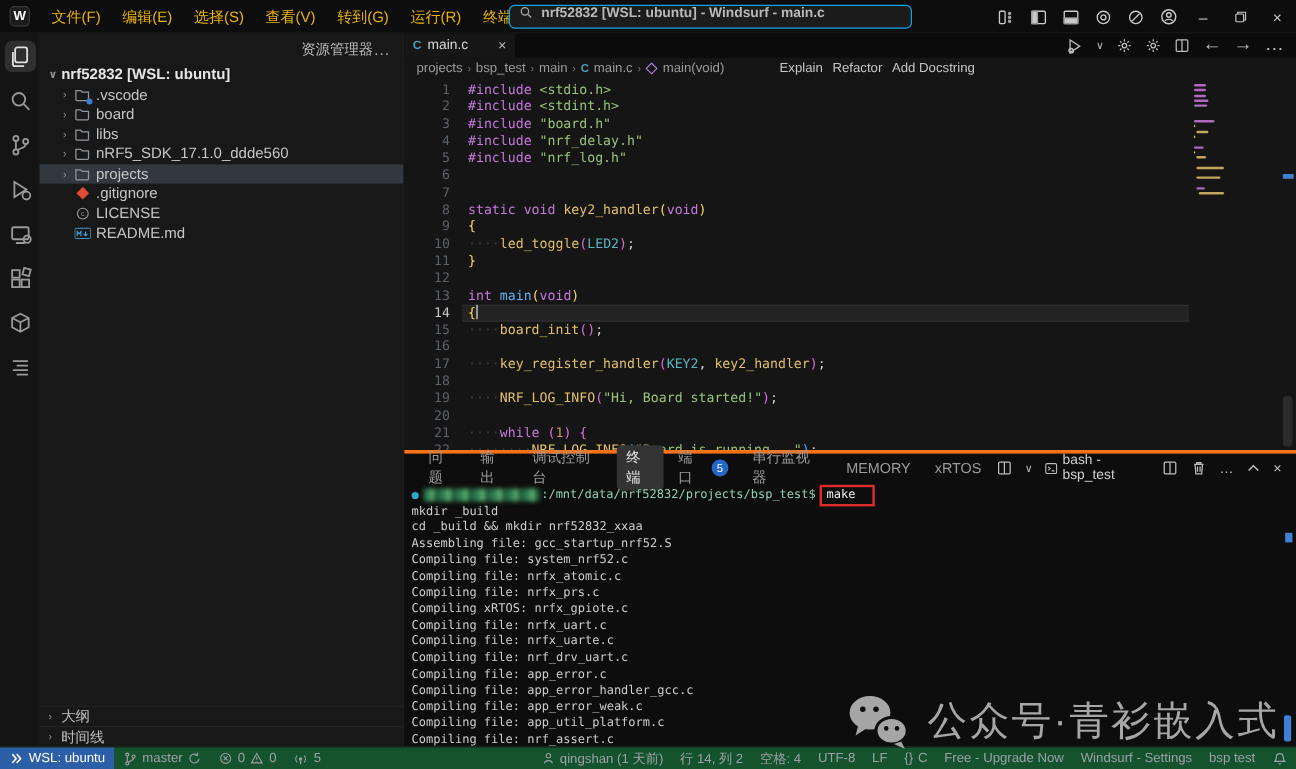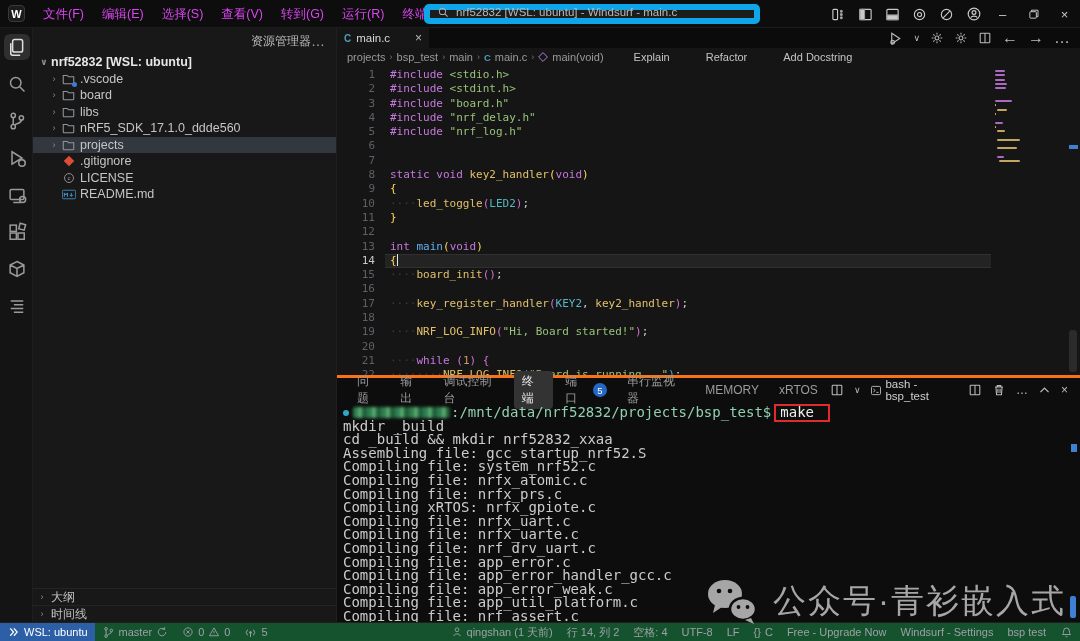--- a/index.html
+++ b/index.html
@@ -6,23 +6,23 @@
   html,body { width:1080px; height:641px; overflow:hidden; background:#000; }
   body { font-family:"Liberation Sans","DejaVu Sans",sans-serif; color:#cccccc; }
   #app { position:relative; width:1080px; height:641px; background:#0e0e0e; overflow:hidden; }
 
   
   .titlebar { position:absolute; left:0; top:0; width:1080px; height:28px; background:#0d0d0d;
     display:flex; align-items:center; border-bottom:1px solid #1b1b1b; }
   .logo { width:17px; height:17px; margin:0 9px 0 8px; background:#1c1c1c; border:1px solid #3a3a3a;
     border-radius:4px; color:#fff; font-size:11px; font-weight:bold; display:flex; align-items:center; justify-content:center; }
   .menus { display:flex; }
-  .menu-item { padding:0 9px; font-size:12.5px; color:#d946ef; line-height:28px; cursor:default; }
+  .menu-item { padding:0 9px; font-size:12.5px; color:#eab308; line-height:28px; cursor:default; }
   .search-box { position:absolute; left:424px; top:4px; width:336px; height:20px; background:#1c1c1c;
-    border:6px solid #0ea5e9; border-radius:5px; display:flex; align-items:flex-end; padding:0 8px; gap:7px; }
+    border:1px solid #0ea5e9; border-radius:5px; display:flex; align-items:flex-start; padding:0 8px; gap:7px;font-weight:bold; }
   .search-box .txt { font-size:11.5px; color:#b9b9b9; white-space:nowrap; }
   .win-icons { position:absolute; right:0; top:0; height:28px; display:flex; align-items:center; }
   .win-icon { width:27px; height:28px; display:flex; align-items:center; justify-content:center; color:#c9c9c9; }
   .win-icon.wide { width:31px; font-size:13px; }
 
   
   .activitybar { position:absolute; left:0; top:28px; width:33px; height:594px; background:#141414; border-right:1px solid #1e1e1e; }
   .act-item { width:33px; height:37px; display:flex; align-items:center; justify-content:center; }
   .act-item .box { width:26px; height:26px; border-radius:6px; display:flex; align-items:center; justify-content:center; }
   .act-item.active .box { background:#2f2f2f; }
@@ -46,21 +46,21 @@
   
   .editor-group { position:absolute; left:337px; top:28px; width:743px; height:347px; background:#151515; }
   .tabbar { height:20px; background:#0b0b0b; display:flex; align-items:stretch; }
   .tab { width:92px; background:#161616; display:flex; align-items:center; padding:0 7px; gap:5px; }
   .tab .lbl { font-size:11.5px; color:#d8d8d8; flex:1; }
   .tab .close { color:#bbbbbb; font-size:12px; }
   .editor-actions { margin-left:auto; display:flex; align-items:center; gap:10px; padding-right:10px; color:#bdbdbd; }
   .editor-actions .ea { display:flex; align-items:center; }
   .breadcrumbs { height:18px; display:flex; align-items:center; font-size:11px; color:#9a9a9a; padding-left:10px; gap:4px; white-space:nowrap; }
   .breadcrumbs .sep { color:#777; font-size:9px; }
-  .lens { display:flex; gap:36px; margin-left:26px; color:#c4c4c4; }
+  .lens { display:flex; gap:8px; margin-left:42px; color:#c4c4c4; }
 
   .code-area { position:relative; height:309px; overflow:hidden; font-family:"DejaVu Sans Mono","Liberation Mono",monospace; font-size:11px; }
   .current-line { position:absolute; left:48px; top:187.9px; width:608px; height:14.3px; background:#232323; border-top:1px solid #303030; border-bottom:1px solid #303030; }
   .code-scroll { position:absolute; left:0; top:2px; width:100%; }
   .code-row { height:14.3px; line-height:14.3px; display:flex; white-space:pre; }
   .code-row .ln { width:38px; text-align:right; color:#5b6168; flex:none; }
   .code-row.cur .ln { color:#c8c8c8; }
   .code-row .lc { padding-left:15px; position:relative; }
   .cursor { display:inline-block; width:1.5px; height:12px; background:#e6e6e6; vertical-align:-2px; }
   .tok-kw{color:#c678dd} .tok-str{color:#98c379} .tok-fn{color:#e2c06a} .tok-fnb{color:#61afef}
@@ -76,21 +76,21 @@
   .panel { position:absolute; left:337px; top:375px; width:743px; height:247px; background:#0d0d0d; border-top:3px solid #f97316; }
   .panel-tabs { height:24px; display:flex; align-items:center; padding-left:12px; gap:4px; }
   .ptab { font-size:12px; color:#9b9b9b; padding:2px 8px; border-radius:4px; display:flex; align-items:center; gap:5px; }
   .ptab.active { background:#333333; color:#e8e8e8; }
   .ptab .badge { min-width:14px; height:14px; border-radius:8px; background:#2567c6; color:#fff; font-size:9.5px;
     display:flex; align-items:center; justify-content:center; padding:0 3px; }
   .panel-actions { margin-left:auto; display:flex; align-items:center; gap:10px; padding-right:12px; color:#bdbdbd; font-size:12px; }
   .panel-actions .pa { display:flex; align-items:center; gap:3px; }
   .term-name { display:flex; align-items:center; gap:5px; font-size:11.5px; color:#cfcfcf; }
   .terminal { position:relative; padding:4px 0 0 6px; font-family:"DejaVu Sans Mono","Liberation Mono",monospace;
-    font-size:14px; line-height:13.6px; color:#cccccc; height:222px; overflow:hidden; }
+    font-size:10px; line-height:13.6px; color:#cccccc; height:222px; overflow:hidden; }
   .prompt-line { display:flex; align-items:center; height:13.6px; white-space:pre; }
   .p-dot { width:6px; height:6px; border-radius:50%; background:#2ea8c9; margin-right:4px; flex:none; }
   .p-blur { width:97px; height:11px; border-radius:2px; margin-right:1px; flex:none;
     background:repeating-linear-gradient(90deg,#2f7d4f 0 5px,#5aa96e 5px 9px,#1f5f3a 9px 14px); filter:blur(1.6px); }
   .p-path { color:#8fd0b2; }
   .p-cmd { color:#eeeeee; border:2px solid #df2b2b; padding:0 14px 1px 4px; margin-left:3px; }
   .term-line { white-space:pre; }
   .term-vscroll-top { position:absolute; right:3px; top:42px; width:6px; height:8px; background:#3f7fd4; }
   .term-thumb { position:absolute; right:4px; bottom:6px; width:6px; height:22px; background:#3f7fd4; border-radius:2px; }
 

